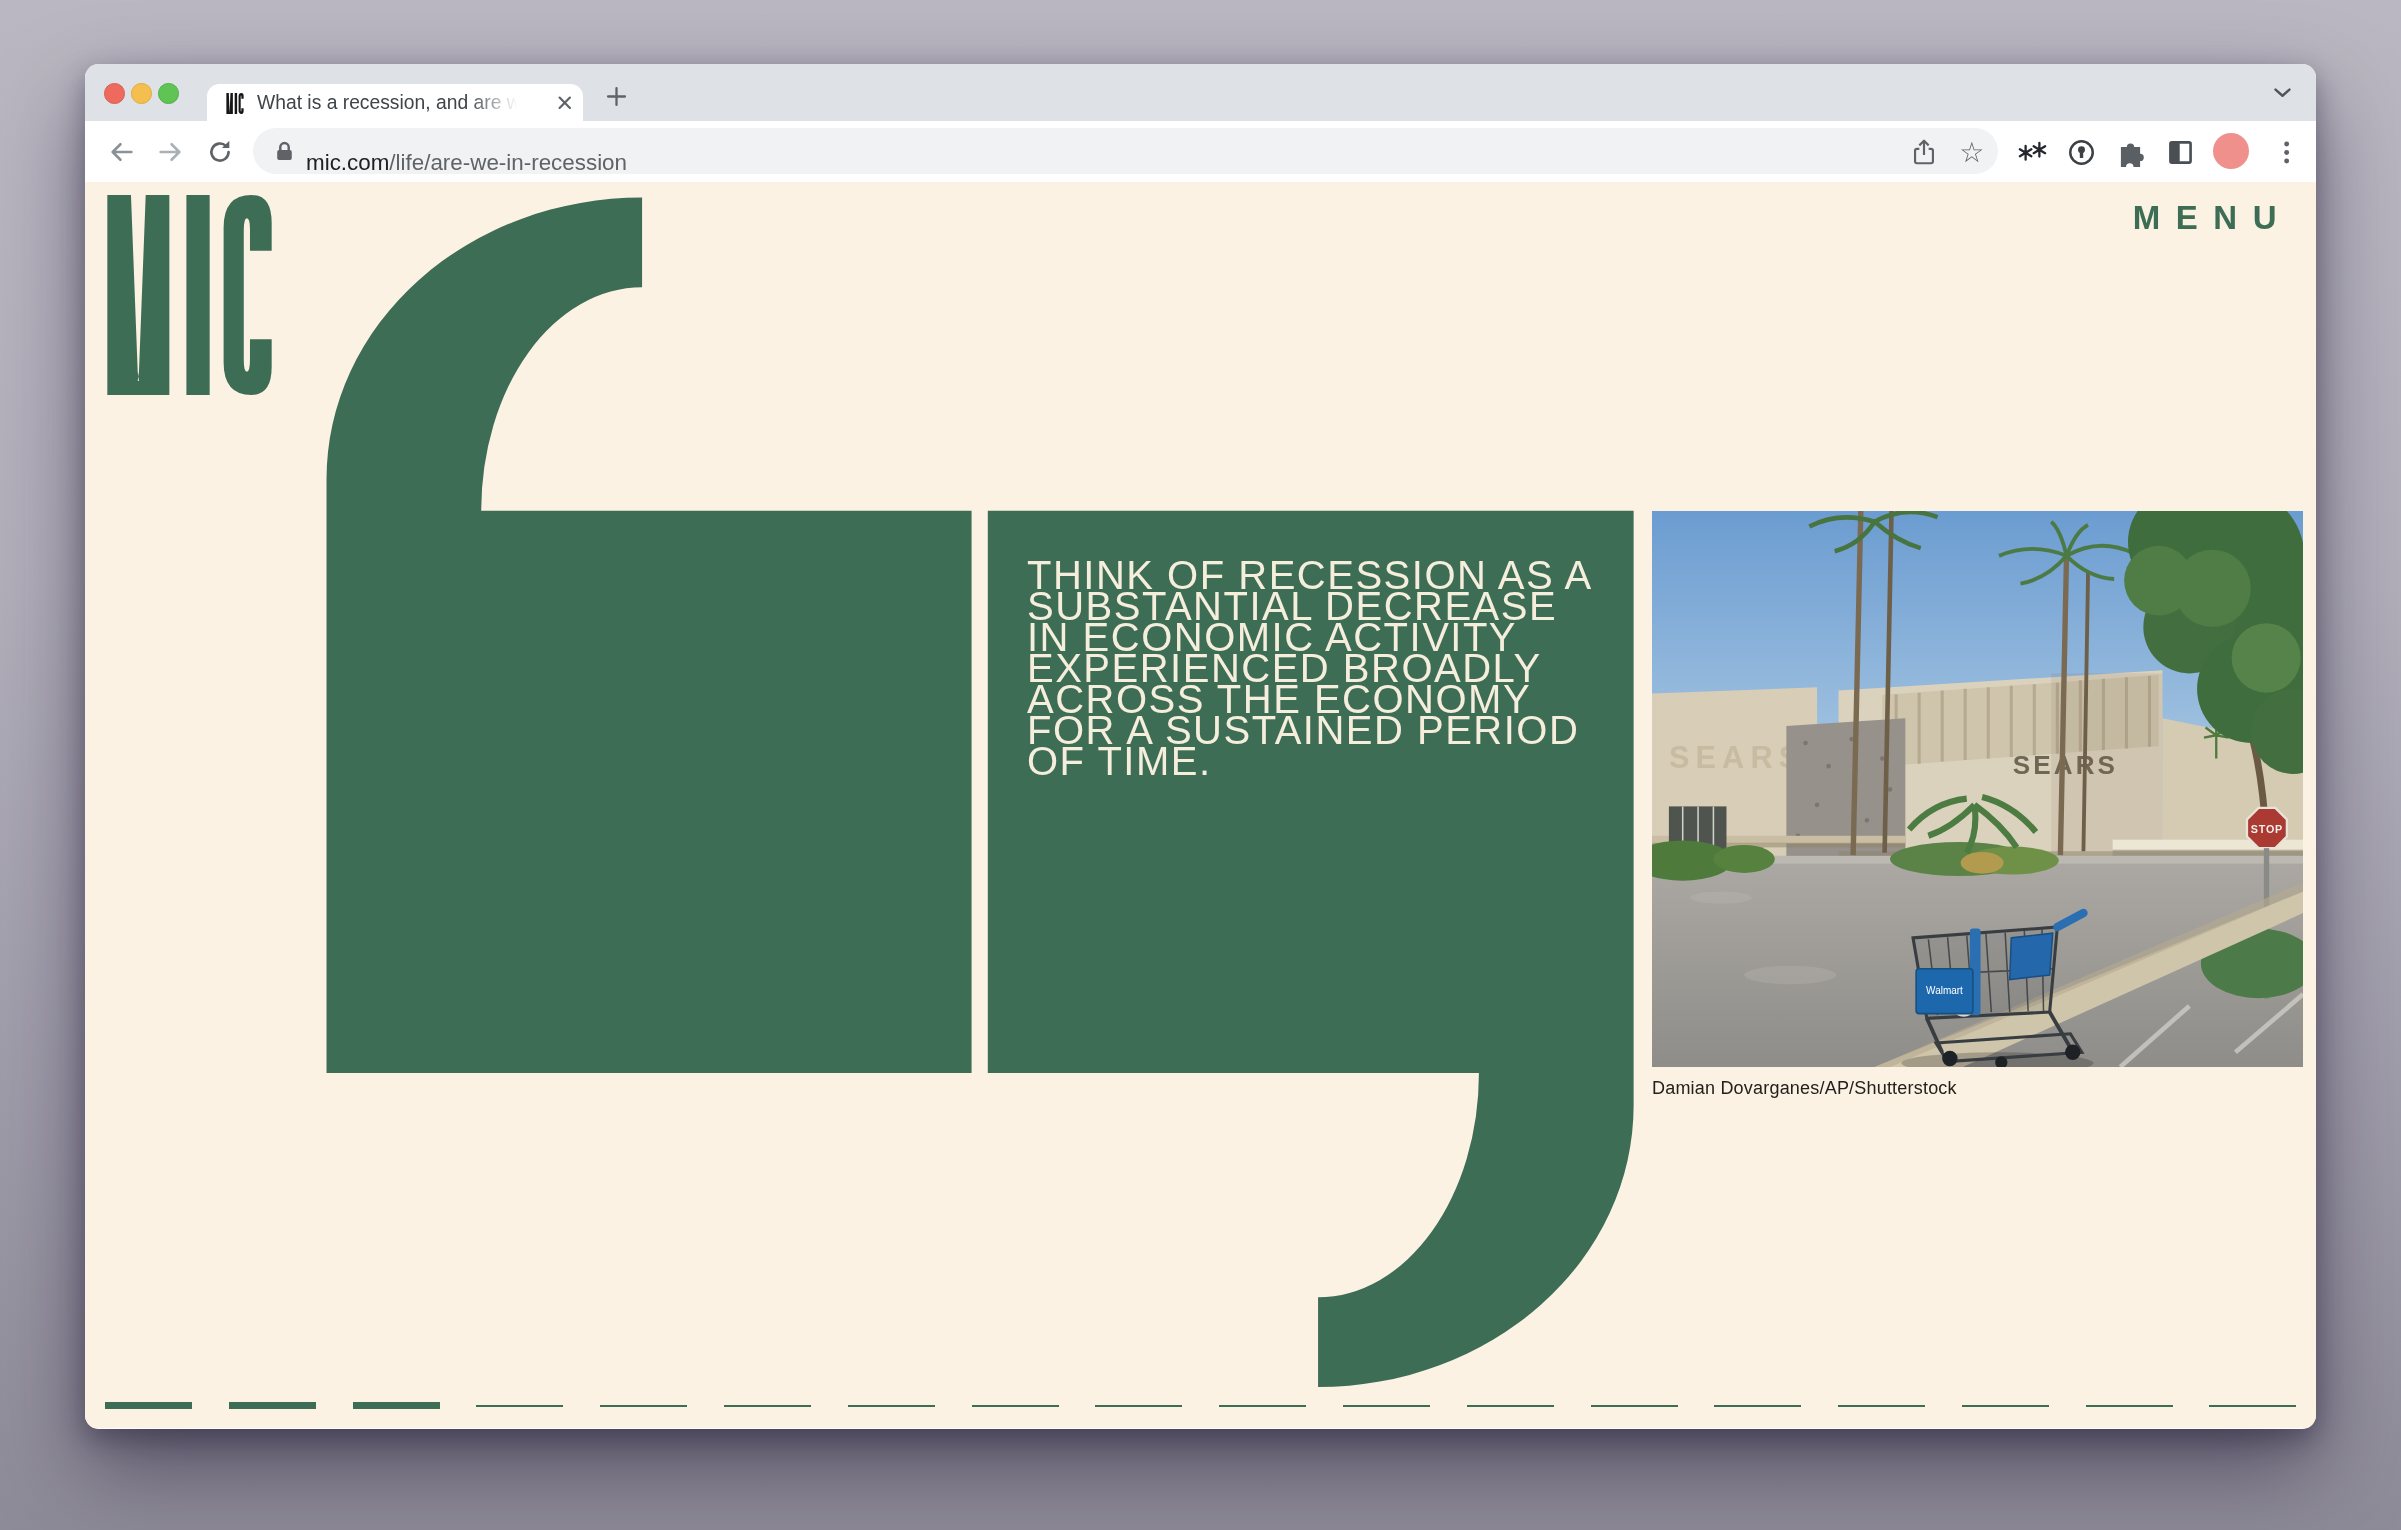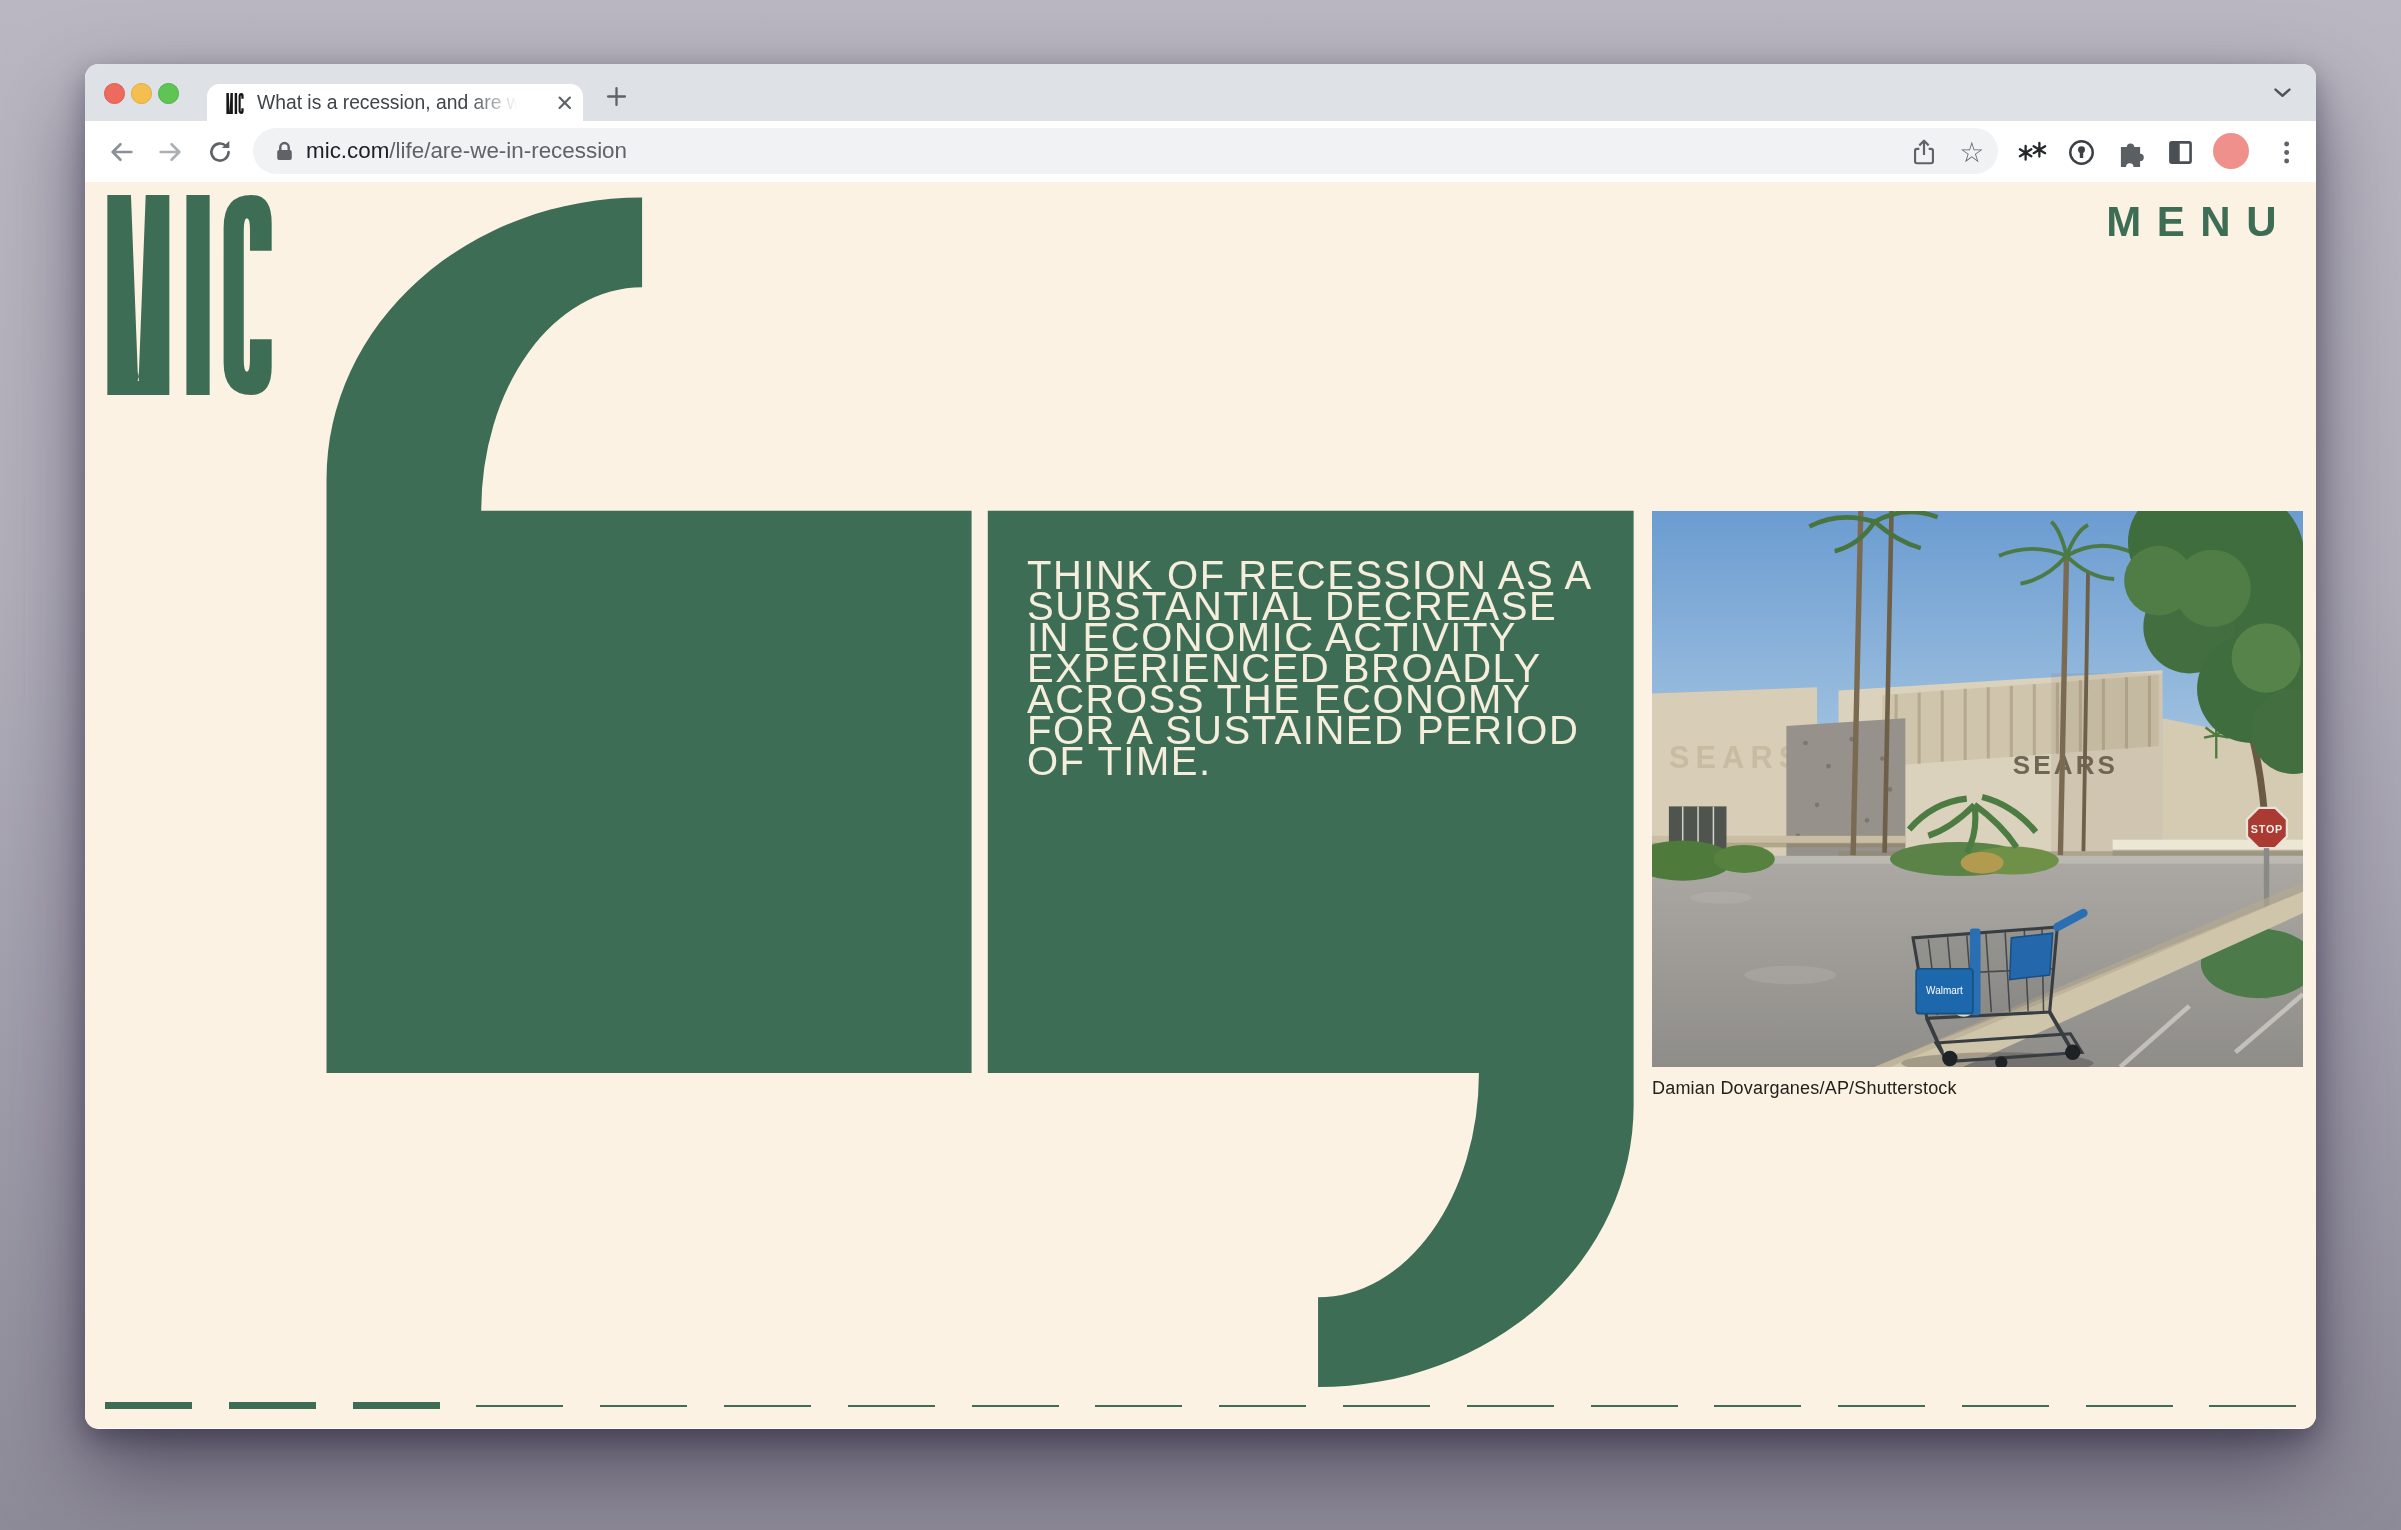--- a/index.html
+++ b/index.html
@@ -23,32 +23,32 @@
     -webkit-mask-image:linear-gradient(90deg,#000 80%,transparent 99%);
     mask-image:linear-gradient(90deg,#000 80%,transparent 99%);}
   .tab-close{position:absolute;right:10.8px;top:10.8px;width:15.5px;height:15.5px;cursor:pointer;}
   .newtab{position:absolute;left:516px;top:17px;width:31px;height:31px;display:flex;align-items:center;justify-content:center;border-radius:50%;}
   .strip-chevron{position:absolute;right:25px;top:24px;width:17px;height:9.3px;}
   
   .toolbar{position:relative;height:61px;background:#fff;}
   .navbtn{position:absolute;top:15.5px;width:31px;height:31px;display:flex;align-items:center;justify-content:center;border-radius:50%;}
   .pill{position:absolute;left:168px;top:7px;width:1745px;height:46px;background:#f0f2f4;border-radius:23px;}
   .lock{position:absolute;left:20px;top:11.6px;width:23px;height:23px;}
-  .url{position:absolute;left:53px;top:0;height:38px;line-height:46px;font-size:22.4px;white-space:nowrap;}
+  .url{position:absolute;left:53px;top:12px;height:38px;line-height:46px;font-size:22.4px;white-space:nowrap;}
   .url .domain{color:#202124;} .url .path{color:#5f6368;}
   .pillbtn{position:absolute;top:8.5px;width:31px;height:31px;display:flex;align-items:center;justify-content:center;}
   .extbtn{position:absolute;top:14px;width:34px;height:34px;display:flex;align-items:center;justify-content:center;}
   .avatar{position:absolute;left:2128px;top:12.4px;width:36px;height:36px;border-radius:50%;background:#f0908d;}
   .star-glyph{font-size:28px;color:#5f6368;line-height:31px;}
   
   .content{position:relative;height:1246px;background:var(--cream);overflow:hidden;}
   .quote-svg{position:absolute;left:0;top:0;}
   .logo{position:absolute;left:22.4px;top:13px;width:165px;height:200px;color:var(--green);cursor:pointer;}
   .sr{position:absolute;width:0.8px;height:0.8px;overflow:hidden;clip:rect(0 0 0 0);white-space:nowrap;}
-  .menu{position:absolute;right:24px;top:18.6px;font-size:42px;font-weight:700;letter-spacing:15.5px;color:var(--green);cursor:pointer;line-height:1;}
+  .menu{position:absolute;right:24px;top:18.6px;font-size:33px;font-weight:700;letter-spacing:15.5px;color:var(--green);cursor:pointer;line-height:1;}
   .pull-quote{position:absolute;left:942px;top:378px;width:619px;font-size:40px;line-height:31px;letter-spacing:1.5px;
     color:#F5EEDC;white-space:pre-line;font-weight:400;}
   .attribution{position:absolute;left:290px;top:702px;font-family:"Liberation Serif",serif;font-size:43px;line-height:47px;
     color:#F3EDDC;white-space:pre-line;font-weight:400;}
   .photo{position:absolute;left:1567px;top:329px;width:651px;height:556px;overflow:hidden;}
   .photo svg{display:block;width:100%;height:100%;}
   .caption{position:absolute;left:1567px;top:896px;font-size:18px;color:#22211d;letter-spacing:0.2px;}
   .pagination{position:absolute;left:0;top:1215px;width:2231px;height:17px;}
   .dash{position:absolute;top:7.7px;width:87px;height:2.3px;background:var(--green);}
   .dash.active{top:5.4px;height:7px;}

